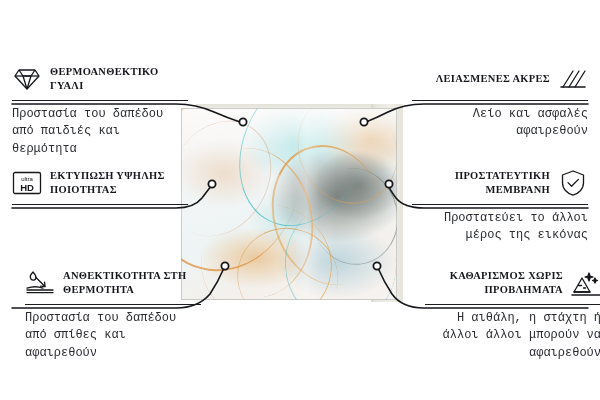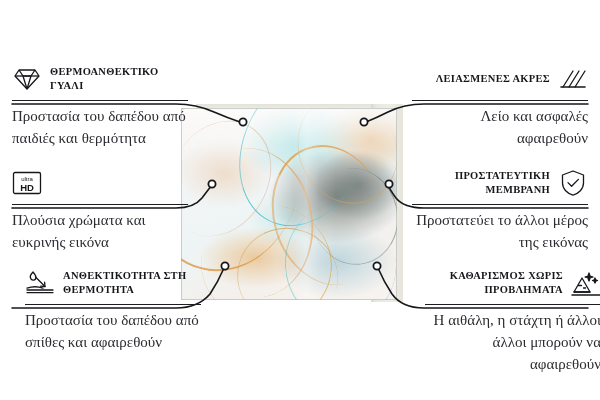--- a/index.html
+++ b/index.html
@@ -148,22 +148,22 @@
     color: #15171b;
     text-transform: uppercase;
     flex: 1 1 auto;
   }
   .f-rule {
     height: 0;
     border-top: 1.2px solid #1b1d21;
     margin: 4px 0 5px 0;
   }
   .f-desc {
-    font-family: Liberation Serif, serif;
-    font-size: 15px;
+    font-family: Liberation Mono, monospace;
+    font-size: 12px;
     line-height: 1.45;
     color: #2a2c30;
   }
 
   .f1 { top: 62px; }
   .f2 { top: 166px; }
   .f3 { top: 266px; margin-left: 13px; }
 </style>
 </head>
 <body>
@@ -228,23 +228,23 @@
 
   <div class="feature left f2">
     <div class="f-head">
       <span class="f-icon">
         <svg width="30" height="26" viewBox="0 0 30 26">
           <rect x="1.5" y="2.5" width="27" height="21" rx="1.5" fill="none" stroke="#15171b" stroke-width="1.3"></rect>
           <text x="15" y="11" font-family="Liberation Sans, sans-serif" font-size="6" text-anchor="middle" fill="#15171b">ultra</text>
           <text x="15" y="20.5" font-family="Liberation Sans, sans-serif" font-size="9.5" font-weight="bold" text-anchor="middle" fill="#15171b">HD</text>
         </svg>
       </span>
-    </div>
-    <div class="f-rule"></div>
-    <div class="f-desc">Πλούσια χρώματα και ευκρινής εικόνα</div>
+      <span class="f-title">ΕΚΤΥΠΩΣΗ ΥΨΗΛΗΣ ΠΟΙΟΤΗΤΑΣ</span>
+    </div>
+    <div class="f-rule"></div>
   </div>
 
   <div class="feature left f3">
     <div class="f-head">
       <span class="f-icon">
         <svg width="30" height="28" viewBox="0 0 30 28" fill="none" stroke="#15171b" stroke-width="1.3" stroke-linecap="round" stroke-linejoin="round">
           <path d="M8 3 C5.5 5.5 4.5 8 6 10 C7.6 12 10.6 11.4 11 8.6 C11.2 7 10.2 5.6 8 3 Z"></path>
           <path d="M10.5 8 L20 17.5"></path>
           <path d="M20 17.5 L15.6 17.2 M20 17.5 L19.6 13.2"></path>
           <path d="M2 21 H28"></path>

